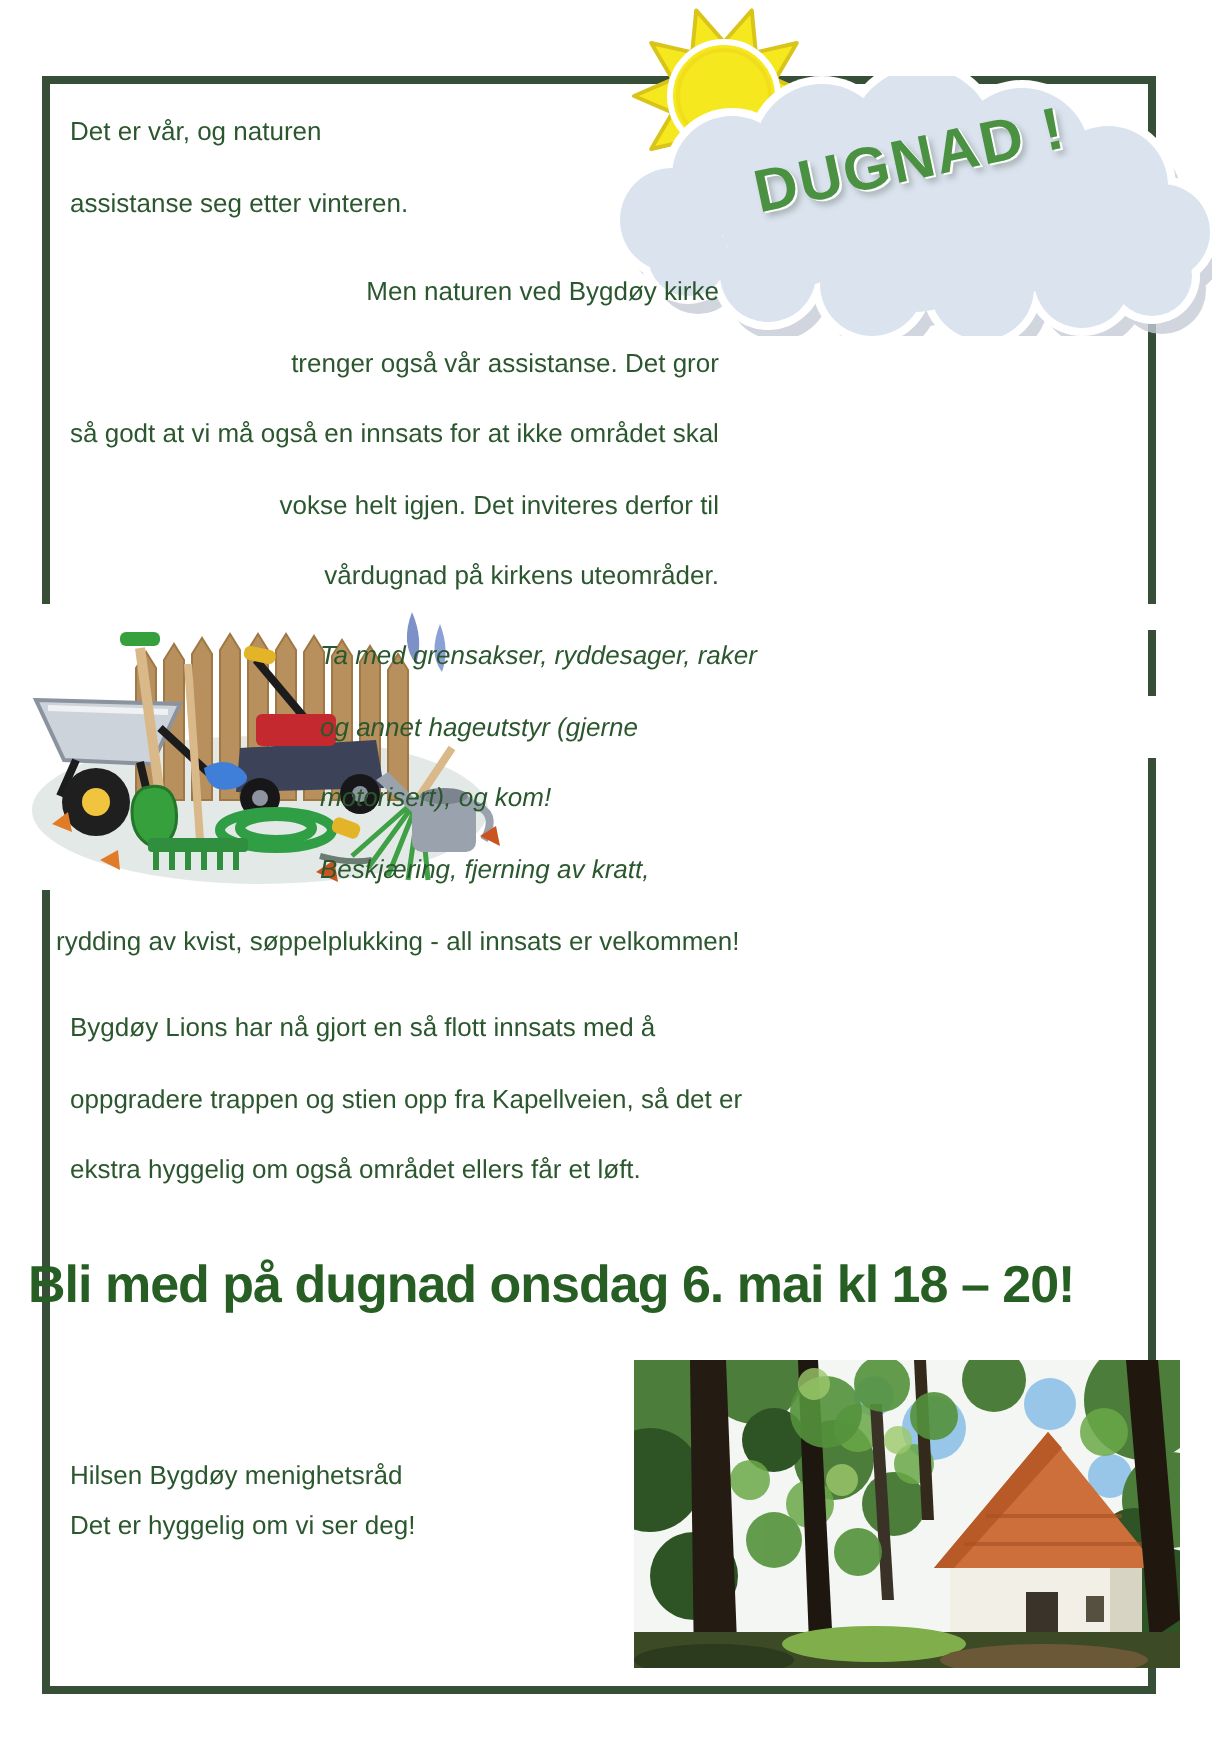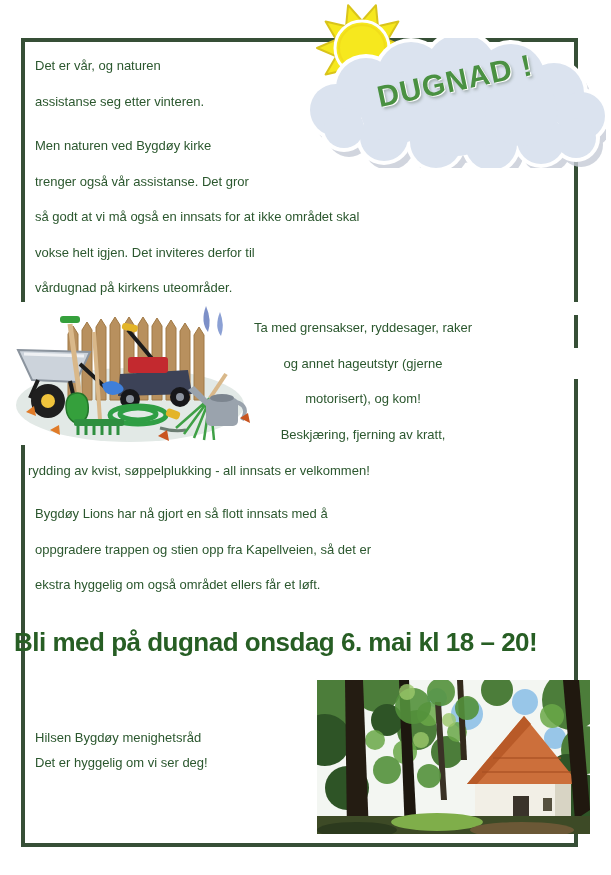--- a/index.html
+++ b/index.html
@@ -17,21 +17,21 @@
   .art{position:absolute;z-index:2;}
   .clipart-box{left:10px;top:302px;width:248px;height:143px;background:#ffffff;}
   .photo-box{left:317px;top:680px;width:273px;height:154px;background:#ffffff;}
   .sun-box{left:312px;top:-2px;width:100px;height:100px;z-index:2;}
   .cloud-box{left:296px;top:38px;width:310px;height:130px;z-index:2;}
   .textblock{
     position:absolute;z-index:3;white-space:nowrap;
     font-size:13px;line-height:35.5px;
   }
   .textblock .line{height:35.5px;}
-  .tools-lines{left:160px;top:310px;width:406px;text-align:center;}
+  .tools-lines{left:160px;top:310px;width:406px;font-style:italic;}
   .dugnad-label{
     position:absolute;left:338px;top:64px;width:234px;z-index:3;
     text-align:center;transform:rotate(-12deg);
     font-size:30px;font-weight:bold;letter-spacing:1px;
     color:var(--dugnad-green,#4a9142);
     text-shadow:1px 1px 0 #ffffff,2px 3px 3px rgba(60,80,60,0.35);
     white-space:nowrap;
   }
   .heading{
     position:absolute;left:14px;top:622px;z-index:3;white-space:nowrap;
@@ -109,21 +109,21 @@
       </g>
     </svg>
   </div>
   <div class="dugnad-label">DUGNAD !</div>
 
   <div class="textblock" style="left:35px;top:48px;">
     <div class="line">Det er vår, og naturen</div>
     <div class="line">assistanse seg etter vinteren.</div>
   </div>
 
-  <div class="textblock" style="left:35px;top:128px;">
+  <div class="textblock" style="left:35px;top:128px;text-align:right;">
     <div class="line">Men naturen ved Bygdøy kirke</div>
     <div class="line">trenger også vår assistanse. Det gror</div>
     <div class="line">så godt at vi må også en innsats for at ikke området skal</div>
     <div class="line">vokse helt igjen. Det inviteres derfor til</div>
     <div class="line">vårdugnad på kirkens uteområder.</div>
   </div>
 
   <div class="art clipart-box">
     <svg width="248" height="143" viewBox="0 0 248 143">
       <ellipse cx="120" cy="103" rx="114" ry="37" fill="#e2e9e6"></ellipse>

